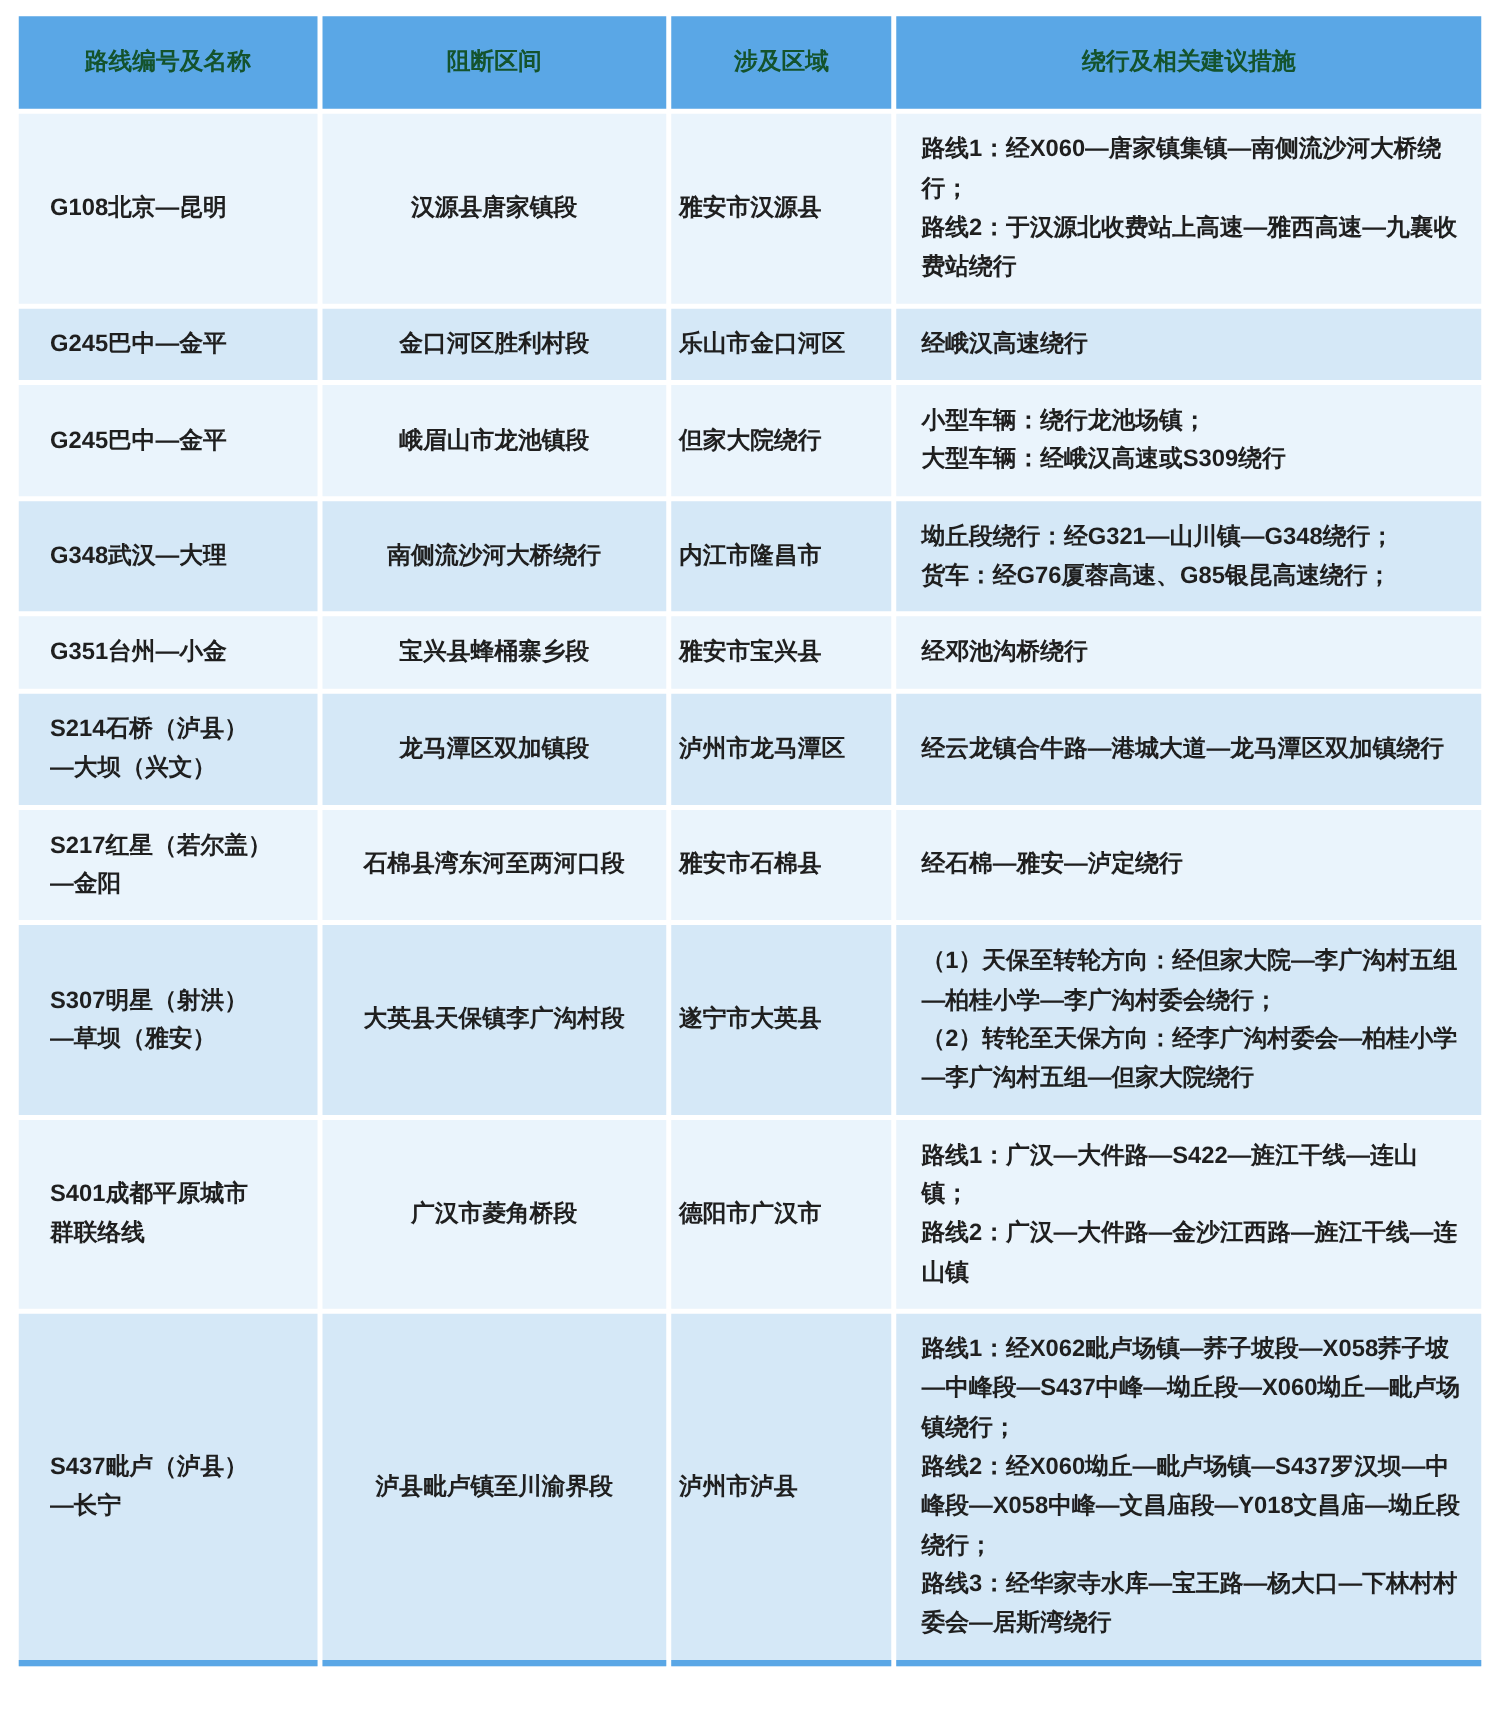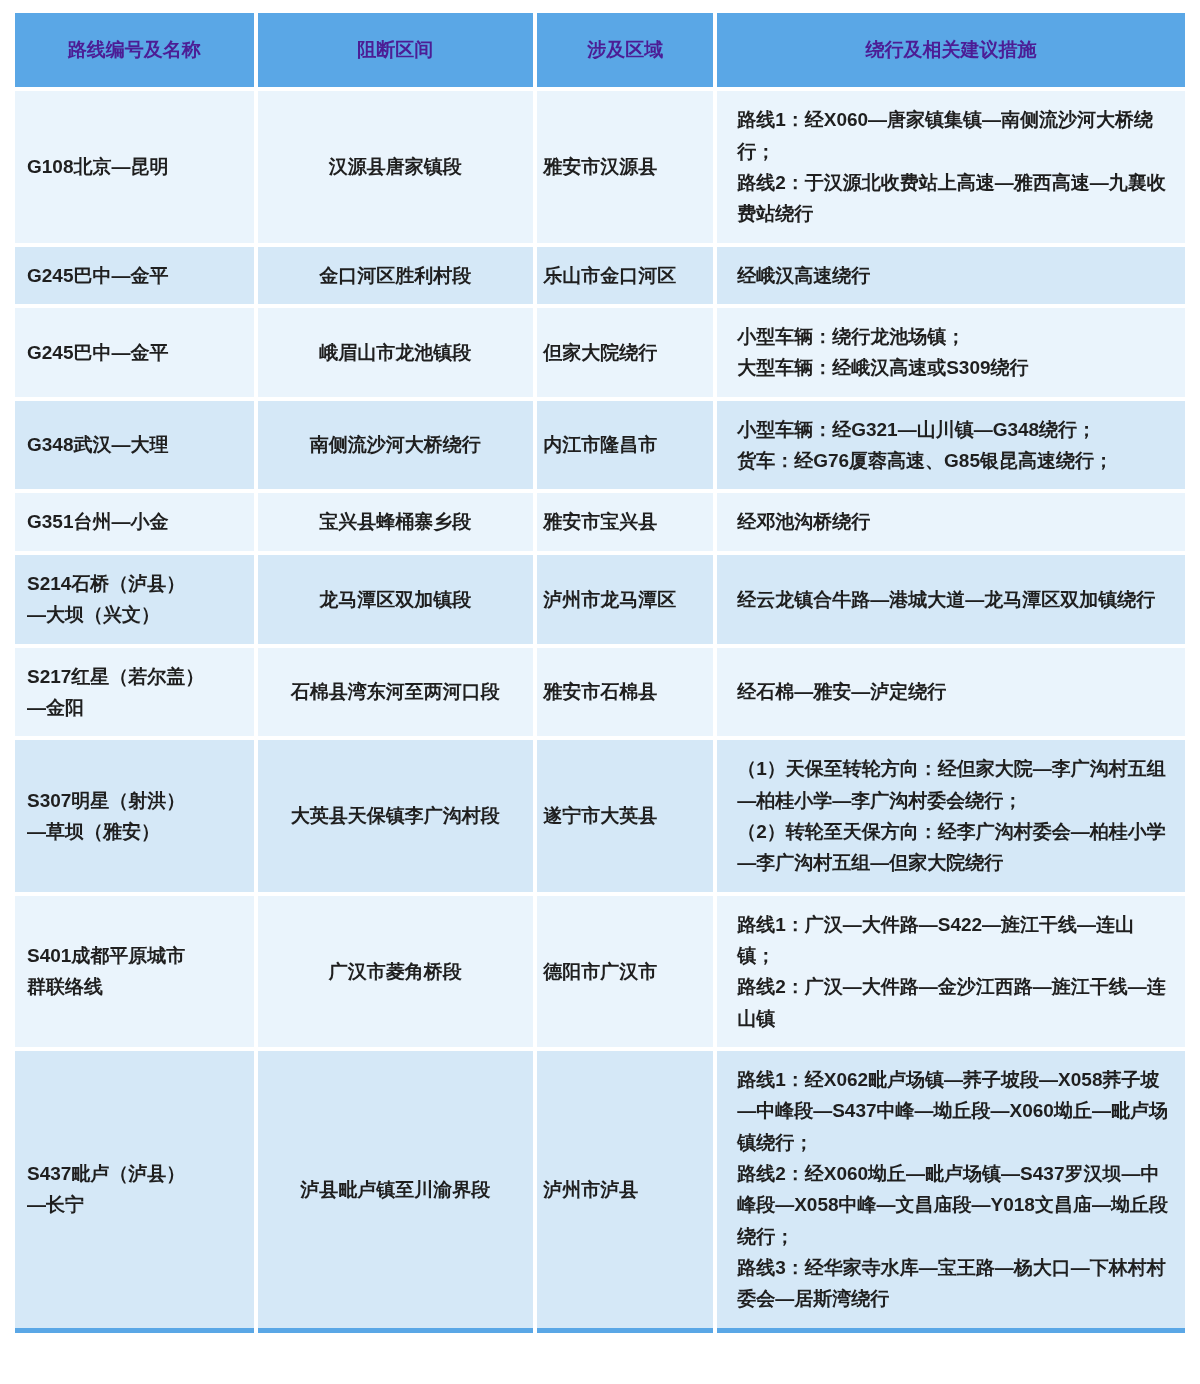--- a/index.html
+++ b/index.html
@@ -25,39 +25,39 @@
     border-collapse:separate;
     border-spacing:4px;
     table-layout:fixed;
   }
   col.c1{width:20.6%;}
   col.c2{width:23.8%;}
   col.c3{width:15.2%;}
   col.c4{width:40.4%;}
   th{
     background:var(--header-blue);
-    color:#4c1d95;
+    color:#14532d;
     font-size:19px;
     font-weight:700;
     text-align:center;
     padding:22px 8px;
     line-height:1.6;
   }
   td{
     font-size:19px;
     line-height:1.65;
     vertical-align:middle;
     padding:13px 12px;
     white-space:pre-line;
     word-break:break-all;
   }
   tbody tr:nth-child(odd) td{background:var(--row-light);}
   tbody tr:nth-child(even) td{background:var(--row-dark);}
   tbody tr:last-child td{border-bottom:5px solid var(--header-blue);}
-  td.col-route{text-align:left;padding-left:12px;padding-right:10px;}
+  td.col-route{text-align:left;padding-left:25px;padding-right:10px;}
   td.col-section{text-align:center;}
   td.col-area{text-align:left;padding-left:6px;padding-right:6px;}
   td.col-detour{text-align:left;padding-left:20px;padding-right:14px;}
 </style>
 </head>
 <body>
 
 <div class="table-wrap">
   <table>
     <colgroup>
@@ -92,21 +92,21 @@
         <td class="col-route">G245巴中—金平</td>
         <td class="col-section">峨眉山市龙池镇段</td>
         <td class="col-area">但家大院绕行</td>
         <td class="col-detour">小型车辆：绕行龙池场镇；
 大型车辆：经峨汉高速或S309绕行</td>
       </tr>
       <tr>
         <td class="col-route">G348武汉—大理</td>
         <td class="col-section">南侧流沙河大桥绕行</td>
         <td class="col-area">内江市隆昌市</td>
-        <td class="col-detour">小型车辆：经G321—山川镇—G348绕行；
+        <td class="col-detour">坳丘段绕行：经G321—山川镇—G348绕行；
 货车：经G76厦蓉高速、G85银昆高速绕行；</td>
       </tr>
       <tr>
         <td class="col-route">G351台州—小金</td>
         <td class="col-section">宝兴县蜂桶寨乡段</td>
         <td class="col-area">雅安市宝兴县</td>
         <td class="col-detour">经邓池沟桥绕行</td>
       </tr>
       <tr>
         <td class="col-route">S214石桥（泸县）

